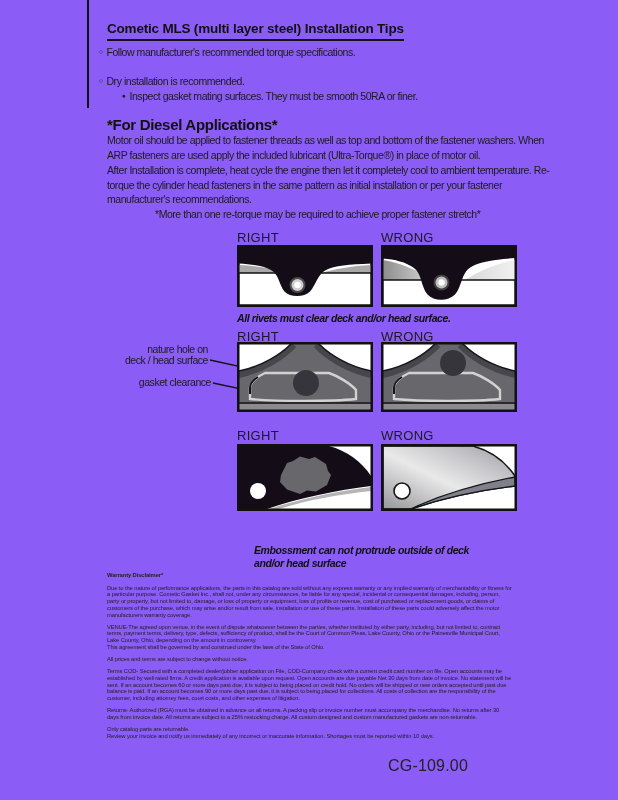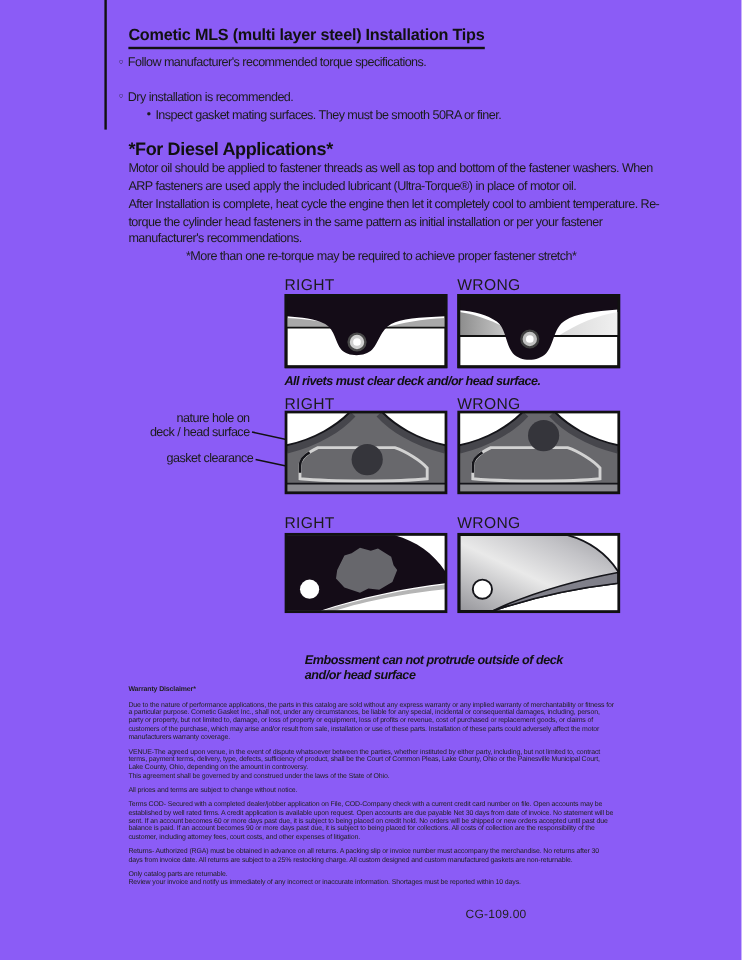--- a/index.html
+++ b/index.html
@@ -22,21 +22,21 @@
   .hdr { position:absolute; width:136px; text-align:left; font-size:13px; letter-spacing:0.3px; color:#1b1b1b; }
   .panel { position:absolute; width:136px; line-height:0; }
   .cap { position:absolute; font-weight:bold; font-size:10.5px; letter-spacing:-0.4px; line-height:12.5px; color:#111;font-style:italic; }
   .lbl { position:absolute; font-size:10.5px; letter-spacing:-0.45px; line-height:11px;
          text-align:right; white-space:pre-line; color:#1c1c1c; }
   .leader-svg { position:absolute; left:205px; top:352px; }
   .fineprint { position:absolute; left:107px; top:572px; width:405px; font-size:5.8px;
                line-height:6.7px; letter-spacing:-0.1px; color:#222; }
   .fp-h { font-weight:bold; margin-bottom:6px; }
   .fp-p { margin-bottom:5.5px; white-space:pre-line; }
-  .docnum { position:absolute; left:388px; top:757px; font-size:10px; letter-spacing:0.2px; color:#222; }
+  .docnum { position:absolute; left:388px; top:757px; font-size:16px; letter-spacing:0.2px; color:#222; }
 </style>
 </head>
 <body>
 
 <div class="page">
 
   <div class="vline"></div>
 
   <div class="title">Cometic MLS (multi layer steel) Installation Tips</div>
 

